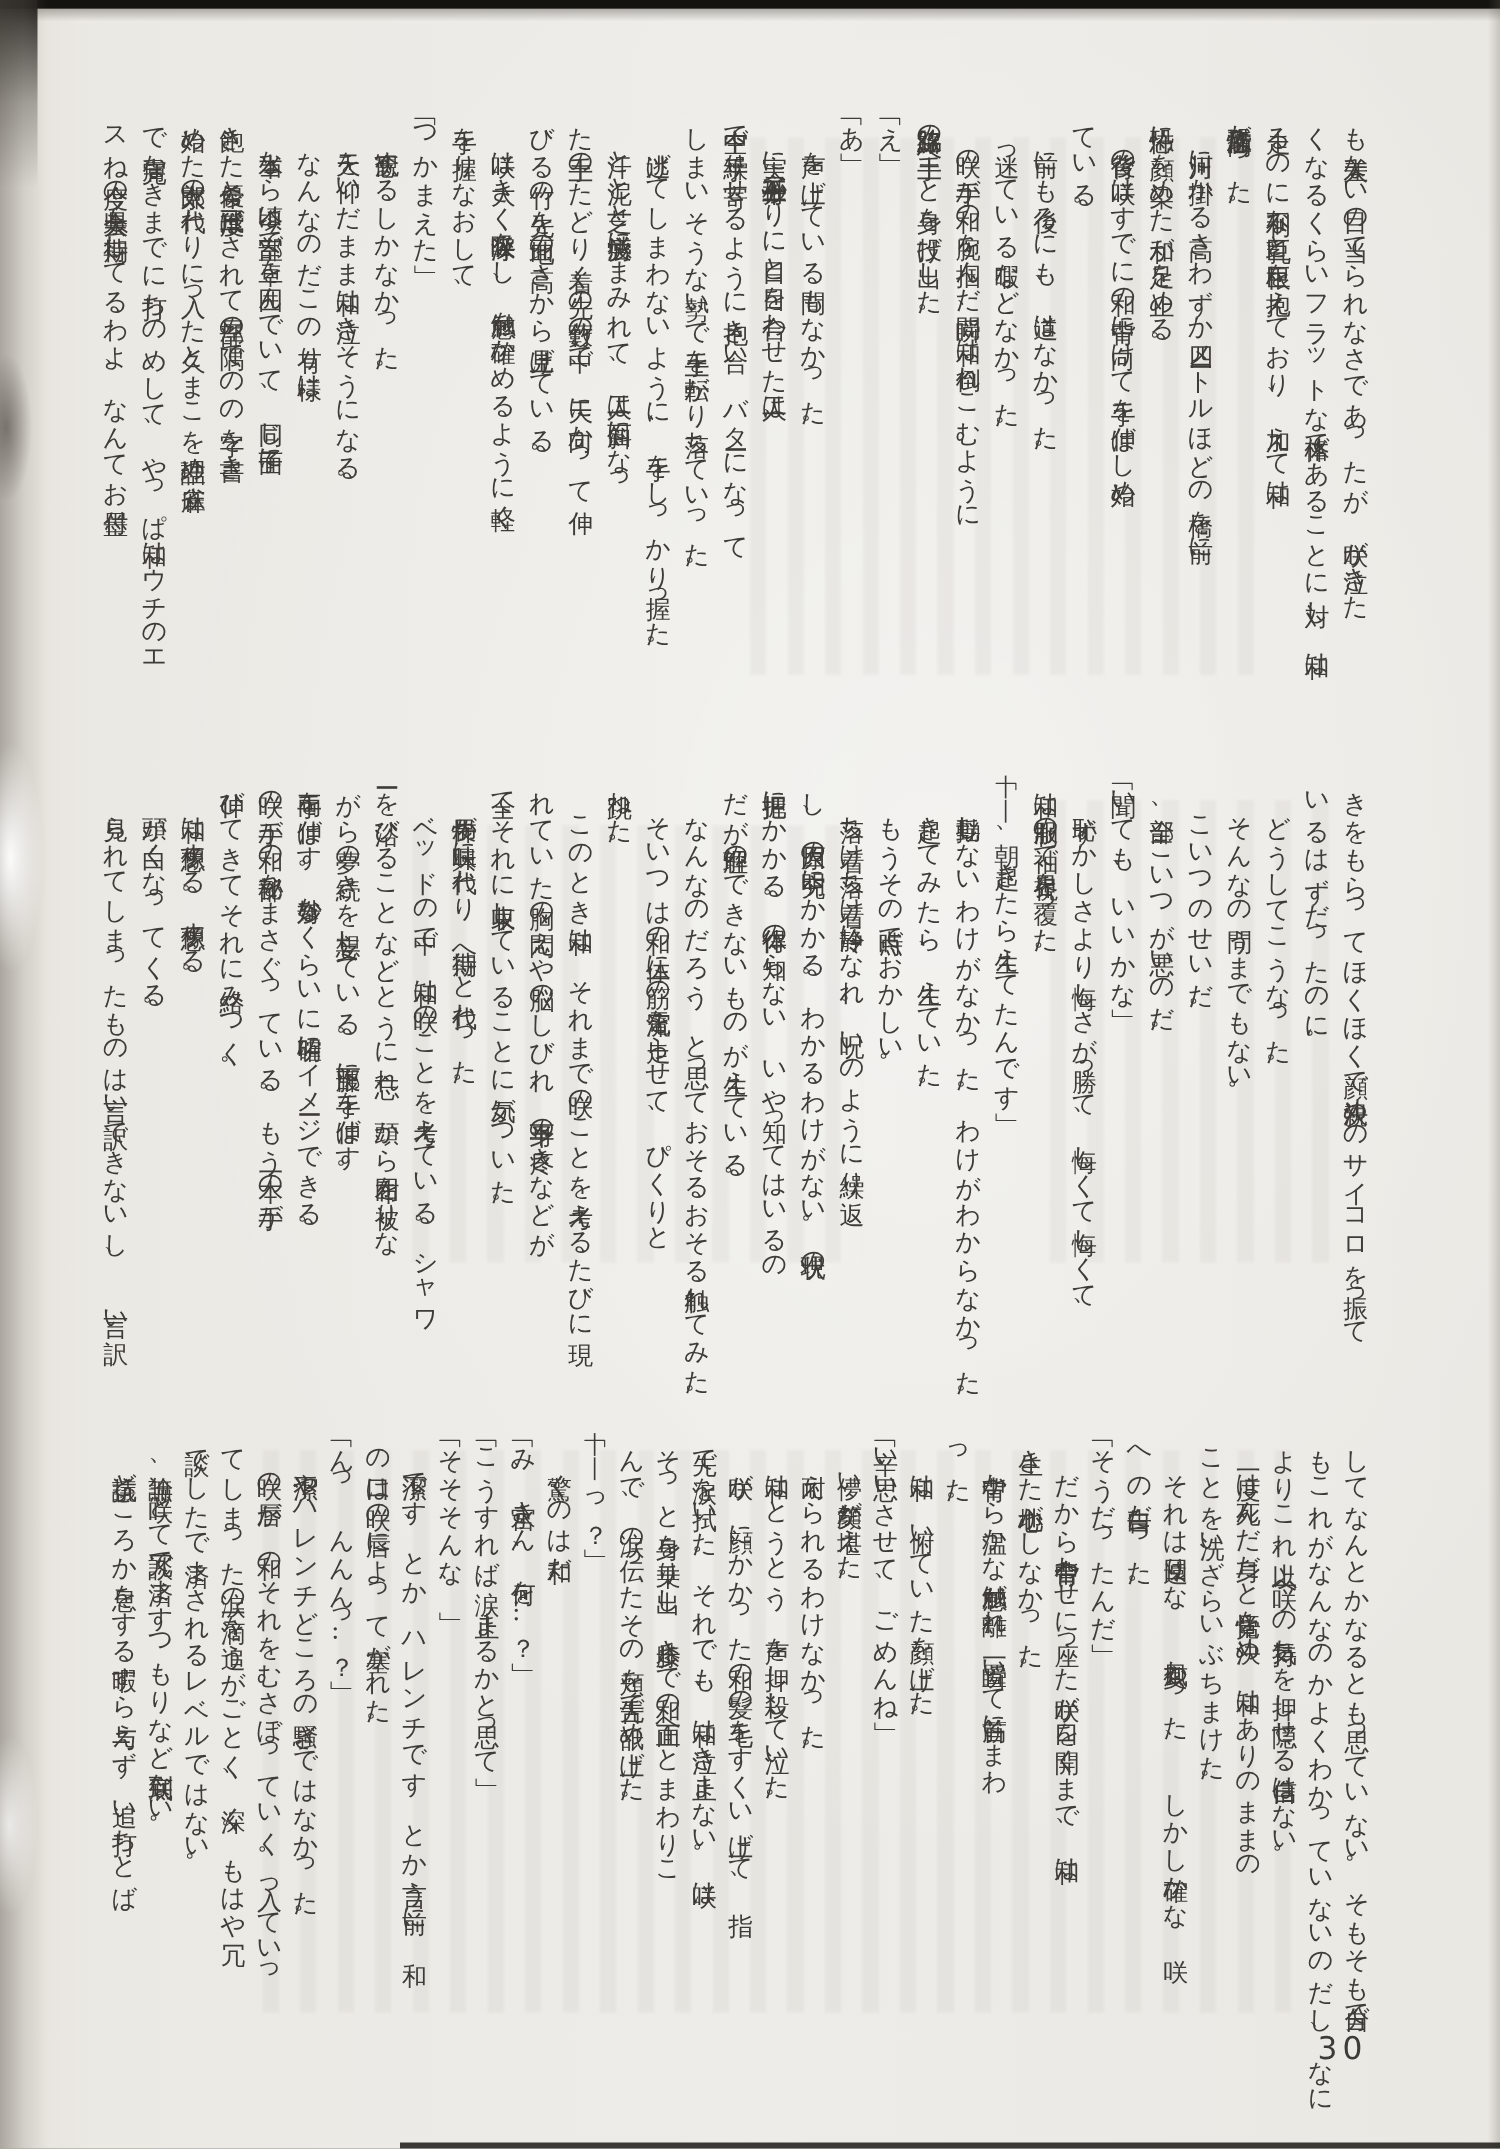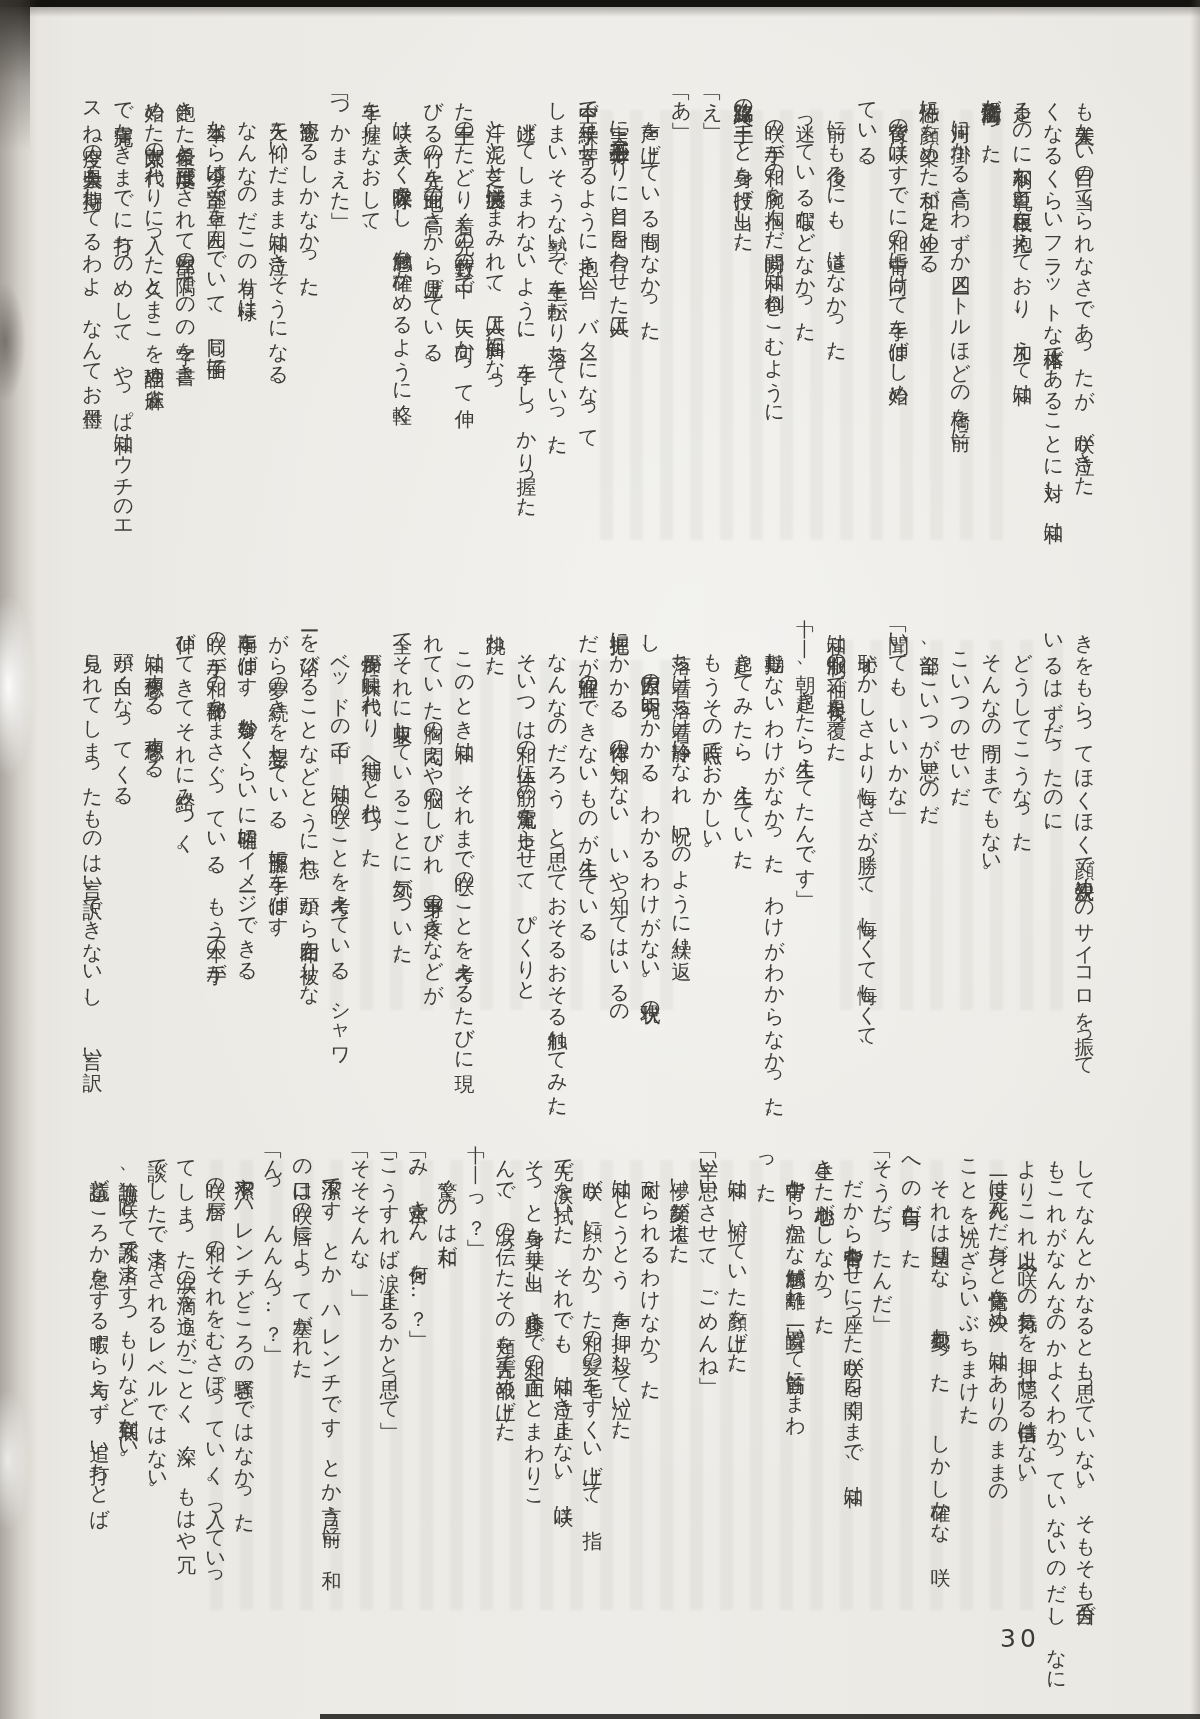--- a/index.html
+++ b/index.html
@@ -44,21 +44,21 @@
     writing-mode:vertical-rl;text-orientation:mixed;
     font-size:20px;color:#3e3c38;
     letter-spacing:-0.5px;
   }
   .band .line{line-height:31px;height:100%;white-space:pre;}
   #band-top{top:88px;height:462px;}
   #band-middle{top:620px;height:500px;}
   #band-bottom{top:1146px;height:478px;}
   #band-bottom .line{line-height:29px;}
   .pagenum{
-    position:absolute;left:1000px;top:1624px;
+    position:absolute;left:1054px;top:1624px;
     font-family:"DejaVu Sans","Liberation Sans",sans-serif;
     font-size:25px;color:#3c3b38;letter-spacing:4px;
   }
 </style>
 </head>
 <body>
 
 <div class="scan">
 
   <div class="edge-top"></div>

